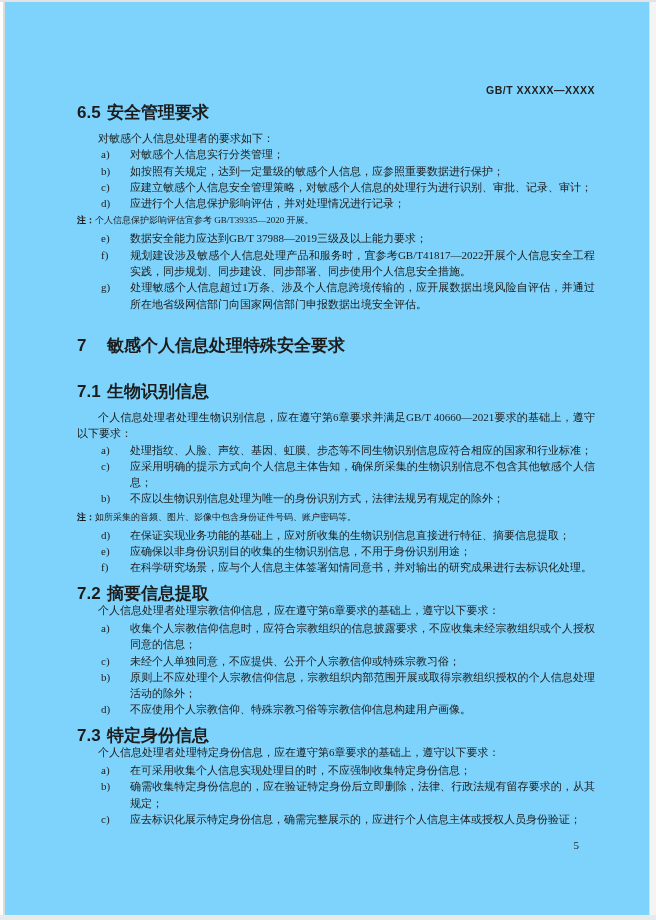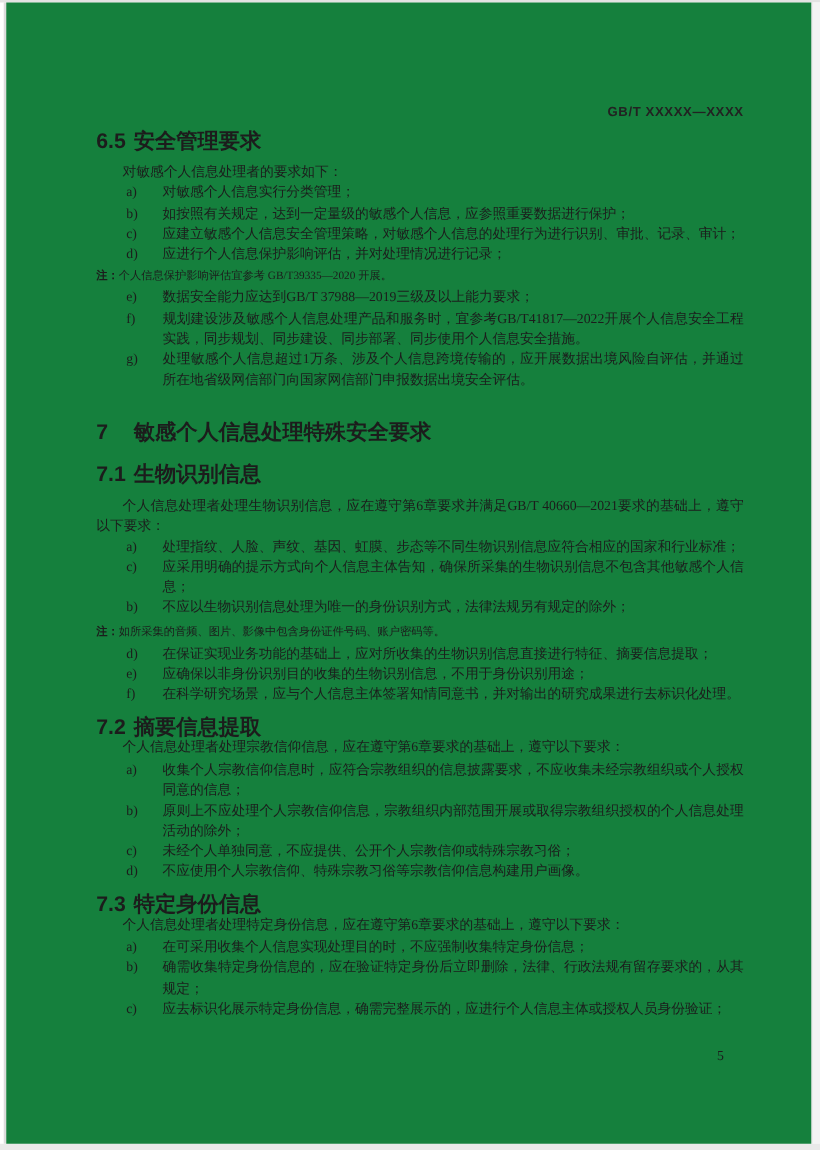--- a/index.html
+++ b/index.html
@@ -14,21 +14,21 @@
   
   .edge-top    { position: absolute; top: 0; left: 0; right: 0; height: 2px; background: #e3e3e3; }
   .edge-bottom { position: absolute; bottom: 0; left: 0; right: 0; height: 5px; background: #e9e9e9; }
   .edge-left   { position: absolute; top: 2px; bottom: 5px; left: 3px; width: 2px; background: #dcdcdc; }
   .gutter-right{ position: absolute; top: 2px; bottom: 5px; right: 0; width: 6px; background: #f4f4f4; }
   .edge-right  { position: absolute; top: 2px; bottom: 5px; right: 6px; width: 1px; background: #dfdfdf; }
 
   .page {
     position: absolute;
     left: 5px; right: 7px; top: 2px; bottom: 5px;
-    background: #15803d;
+    background: #7dd3fc;
     padding: 82px 54px 0 72px;
     box-sizing: border-box;
   }
 
   .running-header {
     text-align: right;
     font-family: "Liberation Sans", "DejaVu Sans", sans-serif;
     font-weight: 700;
     font-size: 10.5px;
     line-height: 13px;
@@ -38,21 +38,21 @@
 
   .sec-heading {
     margin: 0; padding: 0;
     font-size: 17px; font-weight: 700;
     line-height: 16px;
     font-family: "Liberation Sans", "DejaVu Sans", sans-serif;
   }
   .sec-num { display: inline-block; width: 30px; }
   .h65 { margin-top: 8px; }
   .h7  { margin-top: 26px; }
-  .h71 { margin-top: 18px; }
+  .h71 { margin-top: 30px; }
   .h72, .h73 { margin-top: 10px; }
 
   .para {
     margin: 9px 0 0 0; padding: 0;
     font-size: 11px; line-height: 16.3px;
     text-align: justify;
     text-indent: 21px;
   }
   .para.mt10 { margin-top: 0; }
 
@@ -132,22 +132,22 @@
     <div class="li"><span class="li-label">e)</span><span class="li-text">应确保以非身份识别目的收集的生物识别信息，不用于身份识别用途；</span></div>
     <div class="li"><span class="li-label">f)</span><span class="li-text">在科学研究场景，应与个人信息主体签署知情同意书，并对输出的研究成果进行去标识化处理。</span></div>
   </div>
 
   <h3 class="sec-heading h72"><span class="sec-num">7.2</span><span class="sec-title">摘要信息提取</span></h3>
 
   <p class="para mt10">个人信息处理者处理宗教信仰信息，应在遵守第6章要求的基础上，遵守以下要求：</p>
 
   <div class="list mt2">
     <div class="li"><span class="li-label">a)</span><span class="li-text">收集个人宗教信仰信息时，应符合宗教组织的信息披露要求，不应收集未经宗教组织或个人授权同意的信息；</span></div>
+    <div class="li"><span class="li-label">c)</span><span class="li-text">未经个人单独同意，不应提供、公开个人宗教信仰或特殊宗教习俗；</span></div>
     <div class="li"><span class="li-label">b)</span><span class="li-text">原则上不应处理个人宗教信仰信息，宗教组织内部范围开展或取得宗教组织授权的个人信息处理活动的除外；</span></div>
-    <div class="li"><span class="li-label">c)</span><span class="li-text">未经个人单独同意，不应提供、公开个人宗教信仰或特殊宗教习俗；</span></div>
     <div class="li"><span class="li-label">d)</span><span class="li-text">不应使用个人宗教信仰、特殊宗教习俗等宗教信仰信息构建用户画像。</span></div>
   </div>
 
   <h3 class="sec-heading h73"><span class="sec-num">7.3</span><span class="sec-title">特定身份信息</span></h3>
 
   <p class="para mt10">个人信息处理者处理特定身份信息，应在遵守第6章要求的基础上，遵守以下要求：</p>
 
   <div class="list mt2">
     <div class="li"><span class="li-label">a)</span><span class="li-text">在可采用收集个人信息实现处理目的时，不应强制收集特定身份信息；</span></div>
     <div class="li"><span class="li-label">b)</span><span class="li-text">确需收集特定身份信息的，应在验证特定身份后立即删除，法律、行政法规有留存要求的，从其规定；</span></div>

